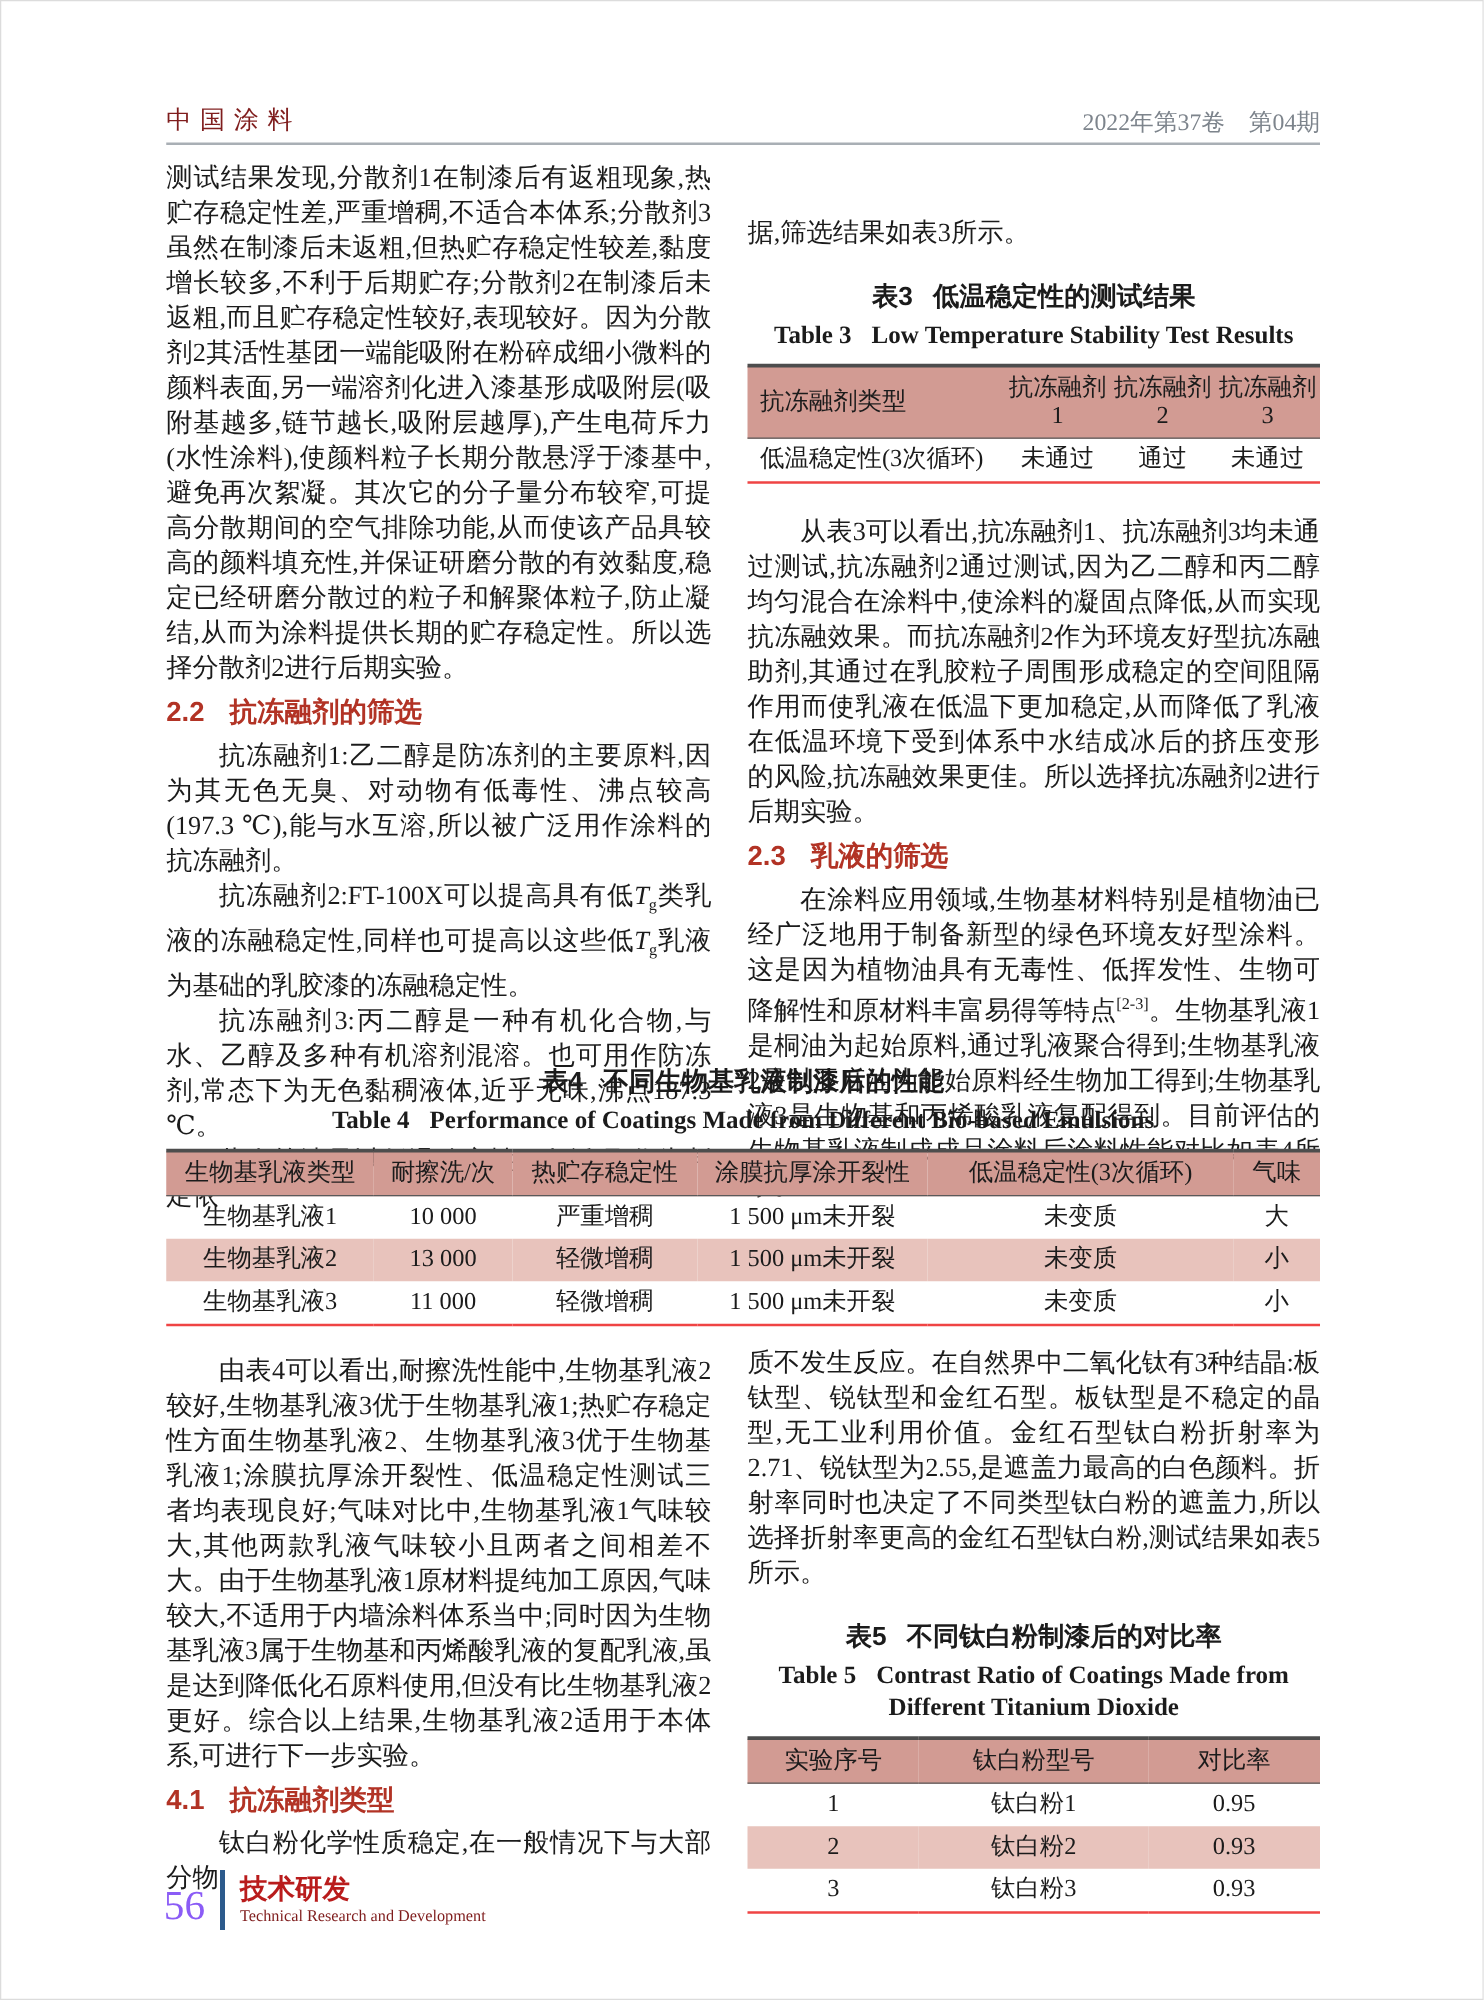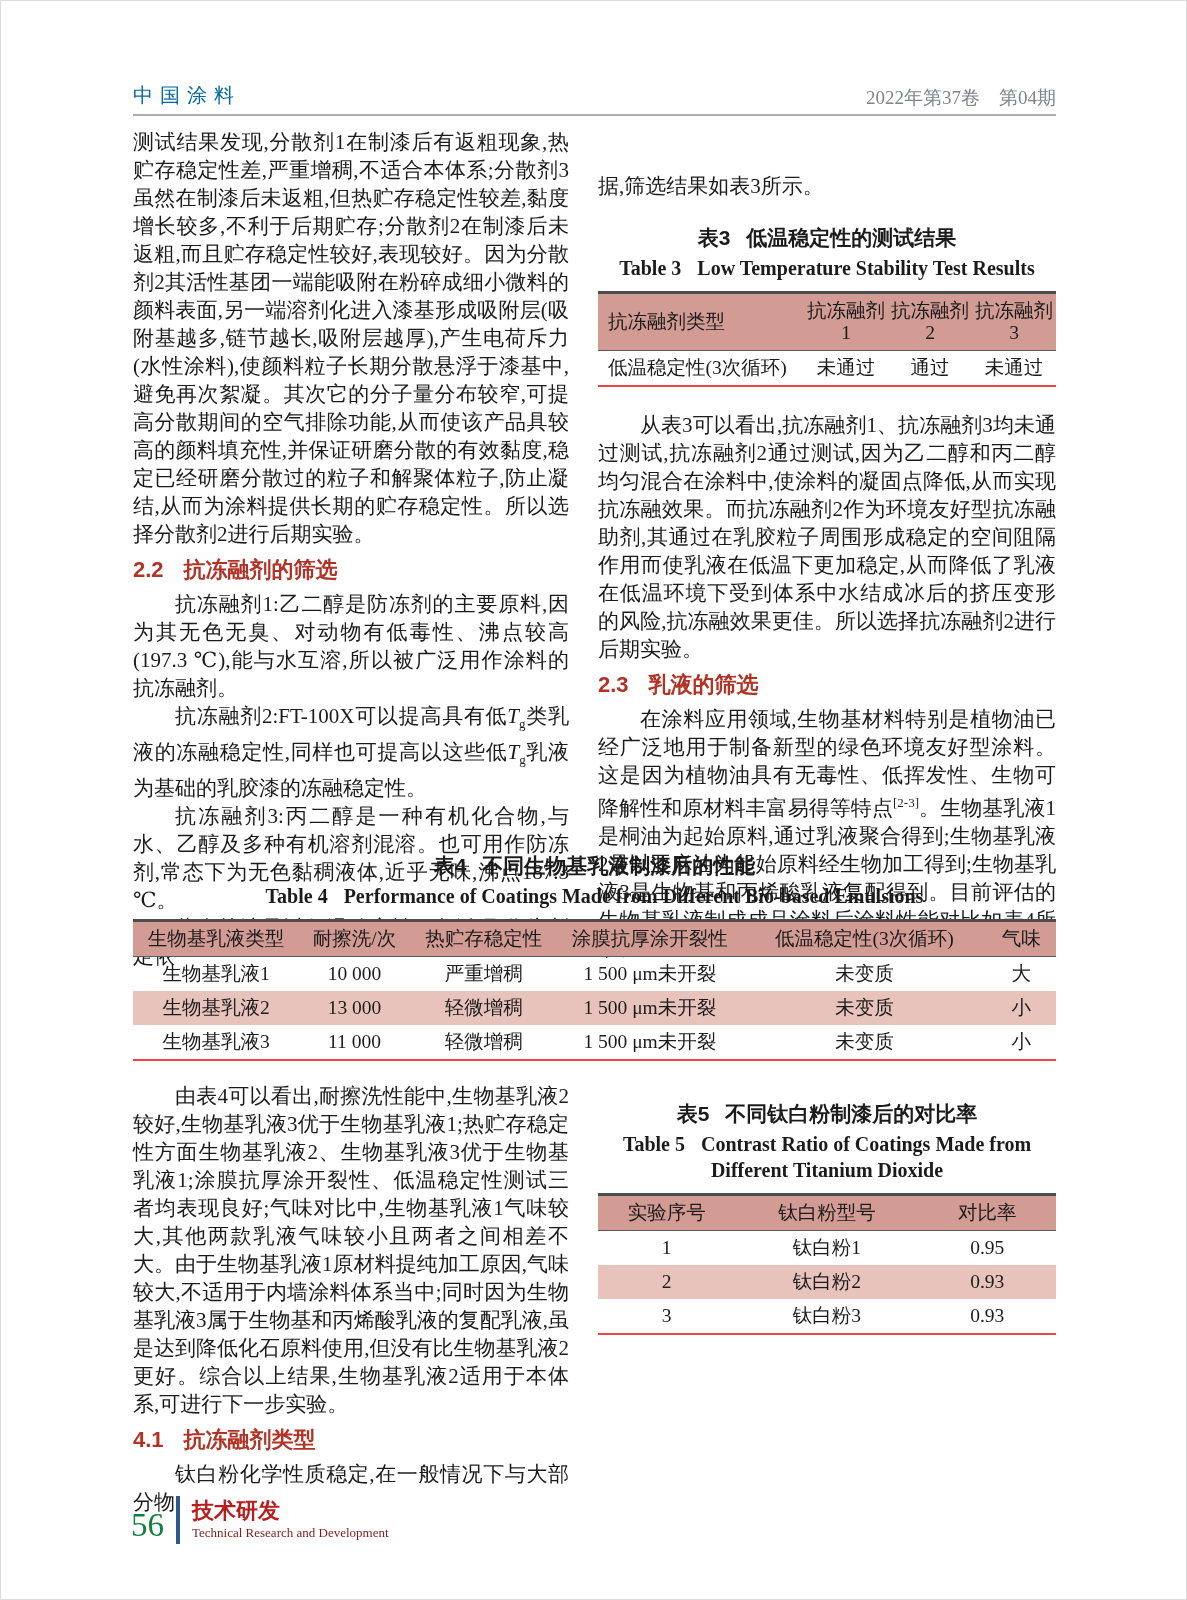--- a/index.html
+++ b/index.html
@@ -2,21 +2,21 @@
 <html><head>
 <meta charset="utf-8">
 <style>
   html,body{margin:0;padding:0;background:#f2f2f2;}
   .page{
     position:relative;width:1187px;height:1600px;background:#ffffff;
     font-family:"Liberation Serif","DejaVu Serif",serif;color:#1b1b1b;
     margin:0 auto;overflow:hidden;box-shadow:0 0 0 1px #dcdcdc inset;
   }
   
-  .hdr-left{position:absolute;left:133px;top:82px;font-size:20px;color:#0369a1;letter-spacing:7px;}
+  .hdr-left{position:absolute;left:133px;top:82px;font-size:20px;color:#7f1d1d;letter-spacing:7px;}
   .hdr-right{position:absolute;right:131px;top:85px;font-size:19px;color:#7d848c;}
   .hdr-rule{position:absolute;left:133px;right:131px;top:114px;height:2px;background:#a9afb5;}
   
   .col{position:absolute;font-size:21px;line-height:28px;text-align:justify;}
   #col-tl{left:133px;top:128px;width:436px;}
   #col-tr{left:598px;top:128px;width:458px;margin-top:44px;}
   #col-bl{left:133px;top:1082px;width:436px;}
   #col-br{left:598px;top:1076px;width:458px;}
   p.para{margin:0;text-indent:2em;}
   p.cont{text-indent:0;}
@@ -51,21 +51,21 @@
   }
   table.tbl tbody td{padding:6px 2px;vertical-align:middle;}
   table.tbl tr.alt td{background:#e8c3bc;}
   table.tbl .l{text-align:left;padding-left:10px;}
   table.tbl .pre{white-space:pre-line;}
   #table4-block{position:absolute;left:133px;top:852px;width:923px;text-align:center;}
   #table4-block .cap-cn{margin-top:0;}
   
   .footer{position:absolute;left:131px;top:1496px;display:flex;align-items:stretch;}
   .pagenum{
-    font-size:33px;color:#15803d;line-height:1;align-self:center;
+    font-size:33px;color:#8b5cf6;line-height:1;align-self:center;
     margin-right:12px;margin-top:10px;
   }
   .footer-bar{width:4px;background:#2c5a8c;margin-right:12px;}
   .footer-col{padding:2px 0;}
   .footer-cn{
     font-family:"Liberation Sans","DejaVu Sans",sans-serif;font-weight:bold;
     font-size:22px;line-height:26px;color:#b91c1c;
   }
   .footer-en{font-size:13px;line-height:18px;color:#7f1d1d;}
 </style>
@@ -178,20 +178,21 @@
     </table>
   </div>
 
   <div class="col" id="col-bl">
     <p class="para">由表4可以看出,耐擦洗性能中,生物基乳液2较好,生物基乳液3优于生物基乳液1;热贮存稳定性方面生物基乳液2、生物基乳液3优于生物基乳液1;涂膜抗厚涂开裂性、低温稳定性测试三者均表现良好;气味对比中,生物基乳液1气味较大,其他两款乳液气味较小且两者之间相差不大。由于生物基乳液1原材料提纯加工原因,气味较大,不适用于内墙涂料体系当中;同时因为生物基乳液3属于生物基和丙烯酸乳液的复配乳液,虽是达到降低化石原料使用,但没有比生物基乳液2更好。综合以上结果,生物基乳液2适用于本体系,可进行下一步实验。</p>
     <h3 class="sec"><span class="sec-num">4.1</span><span>抗冻融剂类型</span></h3>
     <p class="para">钛白粉化学性质稳定,在一般情况下与大部分物</p>
   </div>
 
   <div class="col" id="col-br">
+    <p class="para cont">质不发生反应。在自然界中二氧化钛有3种结晶:板钛型、锐钛型和金红石型。板钛型是不稳定的晶型,无工业利用价值。金红石型钛白粉折射率为2.71、锐钛型为2.55,是遮盖力最高的白色颜料。折射率同时也决定了不同类型钛白粉的遮盖力,所以选择折射率更高的金红石型钛白粉,测试结果如表5所示。</p>
 
     <div class="cap-cn" style=""><span class="cap-num">表5</span><span>不同钛白粉制漆后的对比率</span></div>
     <div class="cap-en"><span class="cap-num">Table 5</span><span>Contrast Ratio of Coatings Made from Different Titanium Dioxide</span></div>
 
     <table class="tbl" id="table5">
       <colgroup>
           <col style="width:30%">
           <col style="width:40%">
           <col style="width:30%">
         </colgroup>

